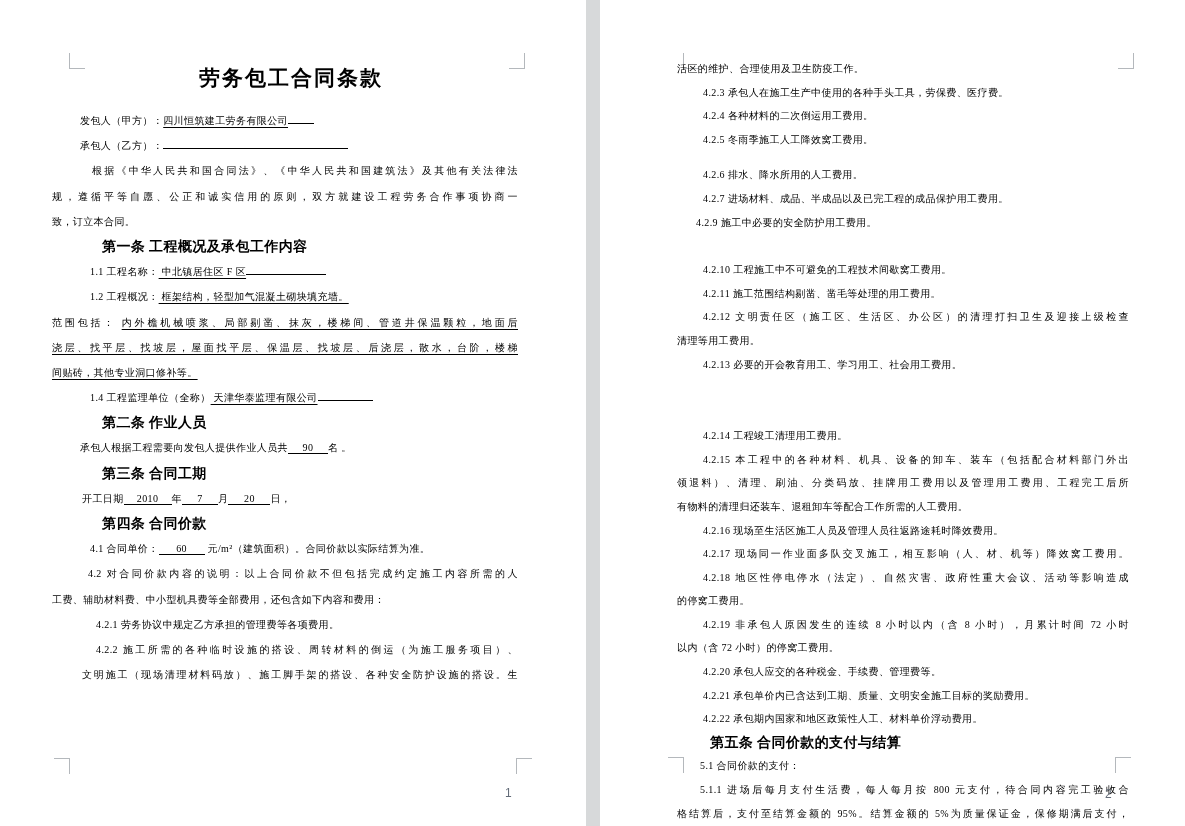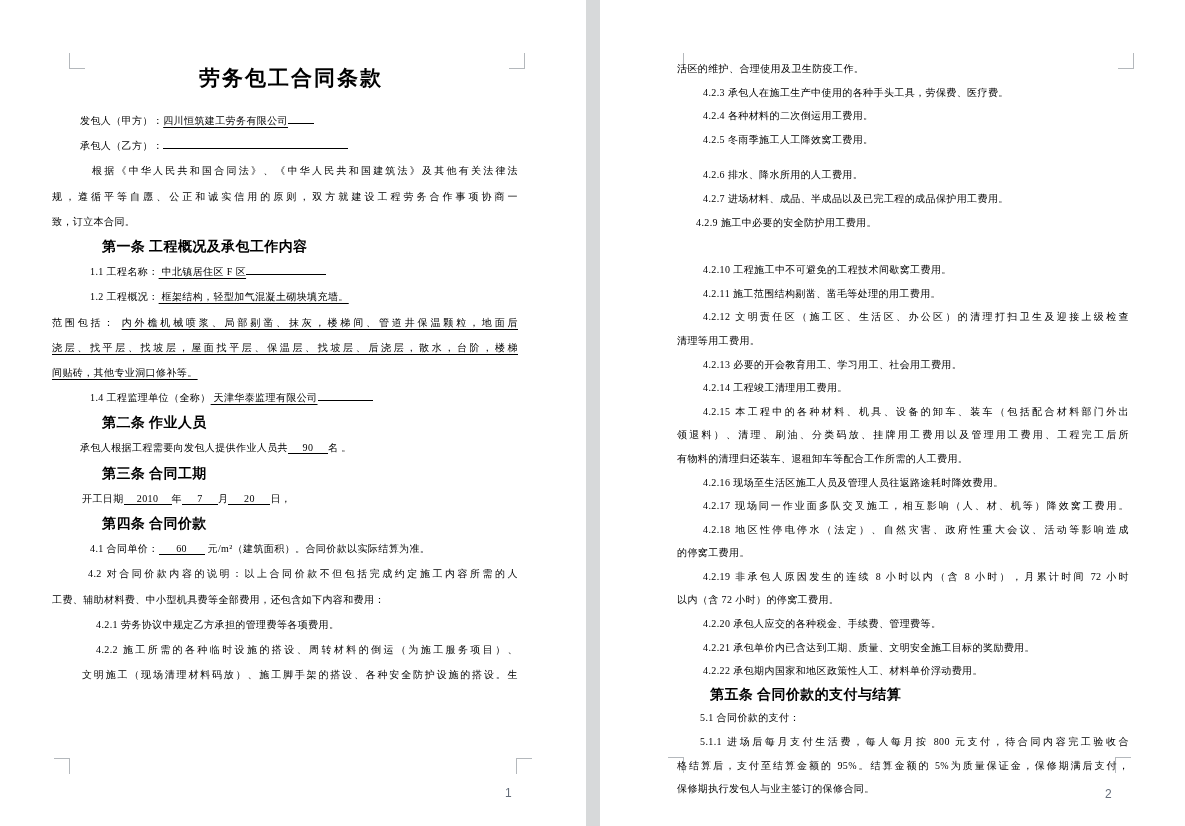--- a/index.html
+++ b/index.html
@@ -95,21 +95,21 @@
     <div class="line" style="padding-left: 26px;"><span>4.2.4 各种材料的二次倒运用工费用。</span></div>
     <div class="line" style="padding-left: 26px;"><span>4.2.5 冬雨季施工人工降效窝工费用。</span></div>
     <div class="line" style="padding-left: 26px; margin-top: 12px;"><span>4.2.6 排水、降水所用的人工费用。</span></div>
     <div class="line" style="padding-left: 26px;"><span>4.2.7 进场材料、成品、半成品以及已完工程的成品保护用工费用。</span></div>
     <div class="line" style="padding-left: 19px;"><span>4.2.9 施工中必要的安全防护用工费用。</span></div>
     <div class="line" style="padding-left: 26px; margin-top: 24px;"><span>4.2.10 工程施工中不可避免的工程技术间歇窝工费用。</span></div>
     <div class="line" style="padding-left: 26px;"><span>4.2.11 施工范围结构剔凿、凿毛等处理的用工费用。</span></div>
     <div class="line fill" style="padding-left: 26px;"><span>4.2.12 文明责任区（施工区、生活区、办公区）的清理打扫卫生及迎接上级检查</span></div>
     <div class="line"><span>清理等用工费用。</span></div>
     <div class="line" style="padding-left: 26px;"><span>4.2.13 必要的开会教育用工、学习用工、社会用工费用。</span></div>
-    <div class="line" style="padding-left: 26px;"><span>4.2.14 工程竣工清理用工费用。</span></div>
+    <div class="line" style="padding-left: 26px; margin-top: 48px;"><span>4.2.14 工程竣工清理用工费用。</span></div>
     <div class="line fill" style="padding-left: 26px;"><span>4.2.15 本工程中的各种材料、机具、设备的卸车、装车（包括配合材料部门外出</span></div>
     <div class="line fill"><span>领退料）、清理、刷油、分类码放、挂牌用工费用以及管理用工费用、工程完工后所</span></div>
     <div class="line"><span>有物料的清理归还装车、退租卸车等配合工作所需的人工费用。</span></div>
     <div class="line" style="padding-left: 26px;"><span>4.2.16 现场至生活区施工人员及管理人员往返路途耗时降效费用。</span></div>
     <div class="line fill" style="padding-left: 26px;"><span>4.2.17 现场同一作业面多队交叉施工，相互影响（人、材、机等）降效窝工费用。</span></div>
     <div class="line fill" style="padding-left: 26px;"><span>4.2.18 地区性停电停水（法定）、自然灾害、政府性重大会议、活动等影响造成</span></div>
     <div class="line"><span>的停窝工费用。</span></div>
     <div class="line fill" style="padding-left: 26px;"><span>4.2.19 非承包人原因发生的连续 8 小时以内（含 8 小时），月累计时间 72 小时</span></div>
     <div class="line"><span>以内（含 72 小时）的停窝工费用。</span></div>
     <div class="line" style="padding-left: 26px;"><span>4.2.20 承包人应交的各种税金、手续费、管理费等。</span></div>

